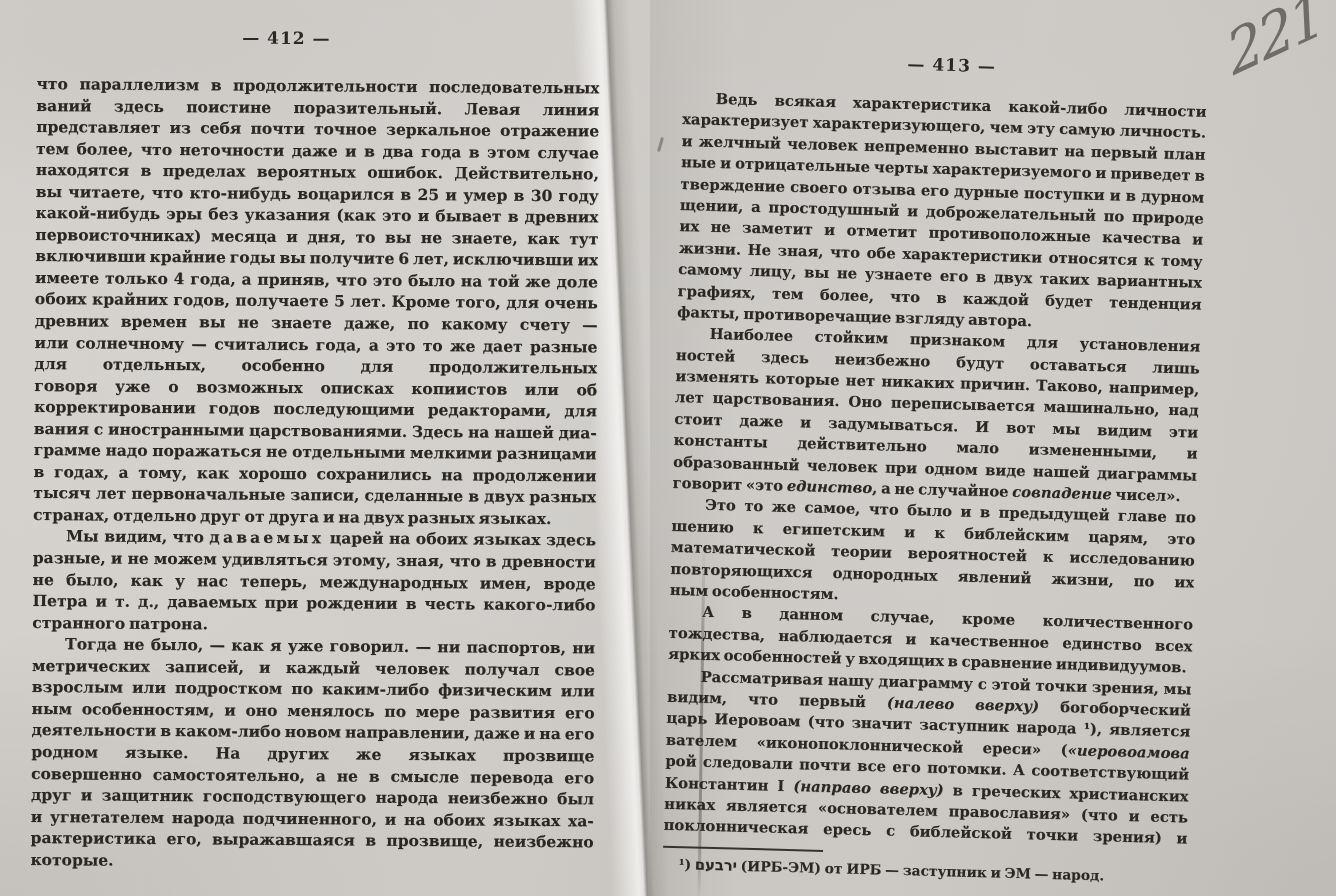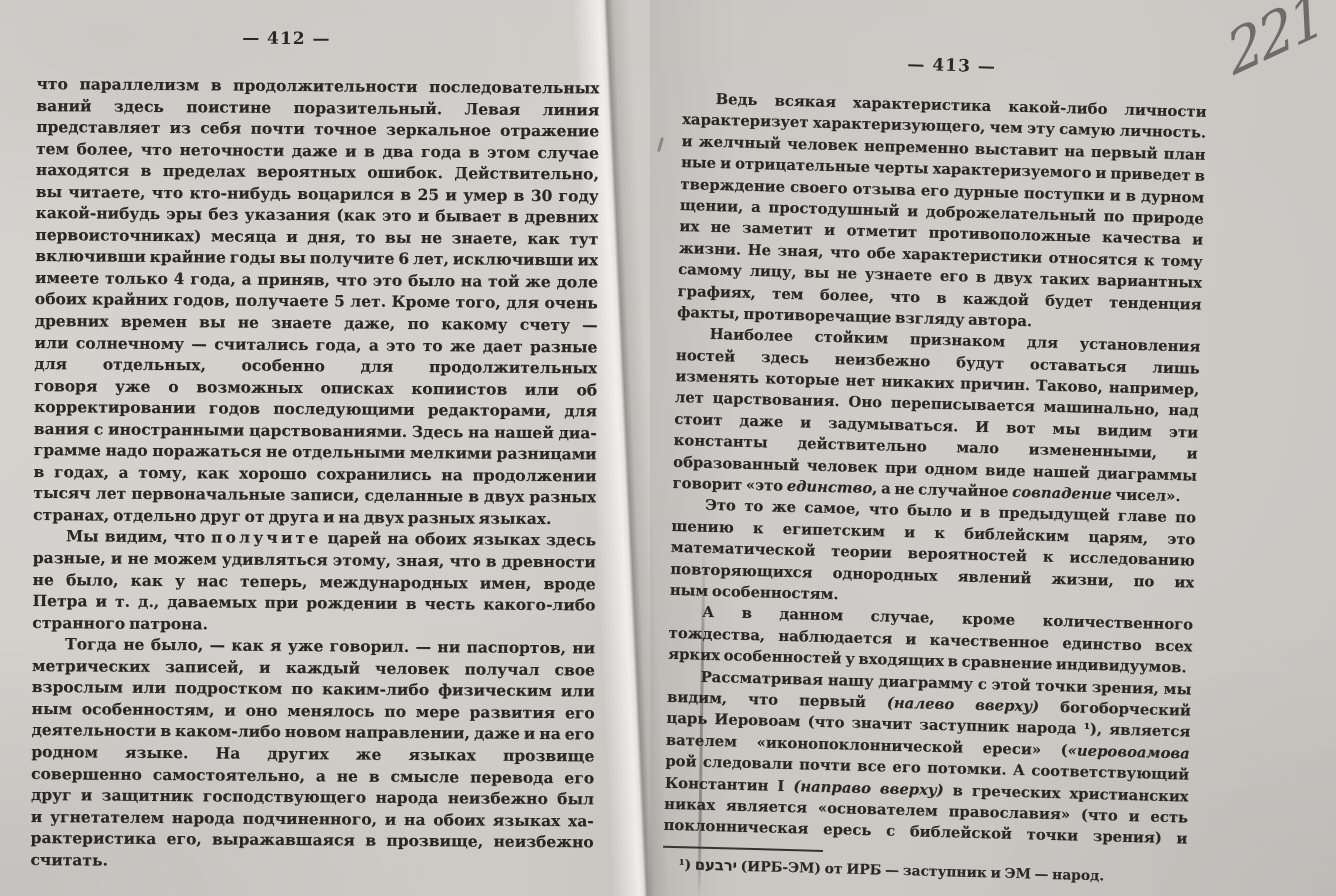--- a/index.html
+++ b/index.html
@@ -93,36 +93,36 @@
         <div class="line"><span>древних времен вы не знаете даже, по какому счету — лунному</span></div>
         <div class="line"><span>или солнечному — считались года, а это то же дает разные сроки</span></div>
         <div class="line"><span>для отдельных, особенно для продолжительных царствований, не</span></div>
         <div class="line"><span>говоря уже о возможных описках копиистов или об умышленном</span></div>
         <div class="line"><span>корректировании годов последующими редакторами, для согласо-</span></div>
         <div class="line"><span>вания с иностранными царствованиями.  Здесь на нашей диа-</span></div>
         <div class="line"><span>грамме надо поражаться не отдельными мелкими разницами</span></div>
         <div class="line"><span>в годах, а тому, как хорошо сохранились на продолжении полутора</span></div>
         <div class="line"><span>тысяч лет первоначальные записи, сделанные в двух разных</span></div>
         <div class="line end"><span>странах, отдельно друг от друга и на двух разных языках.</span></div>
-        <div class="line indent"><span>Мы видим, что </span><span class="sp">получите</span><span> царей на обоих языках здесь</span></div>
+        <div class="line indent"><span>Мы видим, что </span><span class="sp">даваемых</span><span> царей на обоих языках здесь</span></div>
         <div class="line"><span>разные, и не можем удивляться этому, зная, что в древности</span></div>
         <div class="line"><span>не было, как у нас теперь, международных имен, вроде Николая,</span></div>
         <div class="line"><span>Петра и т. д., даваемых при рождении в честь какого-либо ино-</span></div>
         <div class="line end"><span>странного патрона.</span></div>
         <div class="line indent"><span>Тогда не было, — как я уже говорил. — ни паспортов, ни</span></div>
         <div class="line"><span>метрических записей, и каждый человек получал свое прозвище</span></div>
         <div class="line"><span>взрослым или подростком по каким-либо физическим или мораль-</span></div>
         <div class="line"><span>ным особенностям, и оно менялось по мере развития его жизне-</span></div>
         <div class="line"><span>деятельности в каком-либо новом направлении, даже и на его</span></div>
         <div class="line"><span>родном языке.  На других же языках прозвище вырабатывалось</span></div>
         <div class="line"><span>совершенно самостоятельно, а не в смысле перевода его значения:</span></div>
         <div class="line"><span>друг и защитник господствующего народа неизбежно был врагом</span></div>
         <div class="line"><span>и угнетателем народа подчиненного, и на обоих языках ха-</span></div>
         <div class="line"><span>рактеристика его, выражавшаяся в прозвище, неизбежно была</span></div>
-        <div class="line end"><span>считать.</span></div>
+        <div class="line end"><span>которые.</span></div>
       </div>
   </div>
 
   <div class="page-block right">
     <div class="page-header">— 413 —</div>
     <div class="lines" id="right-lines">
         <div class="line indent"><span>Ведь всякая характеристика какой-либо личности больше</span></div>
         <div class="line"><span>характеризует характеризующего, чем эту самую личность.  Едкий</span></div>
         <div class="line"><span>и желчный человек непременно выставит на первый план смеш-</span></div>
         <div class="line"><span>ные и отрицательные черты характеризуемого и приведет в под-</span></div>

